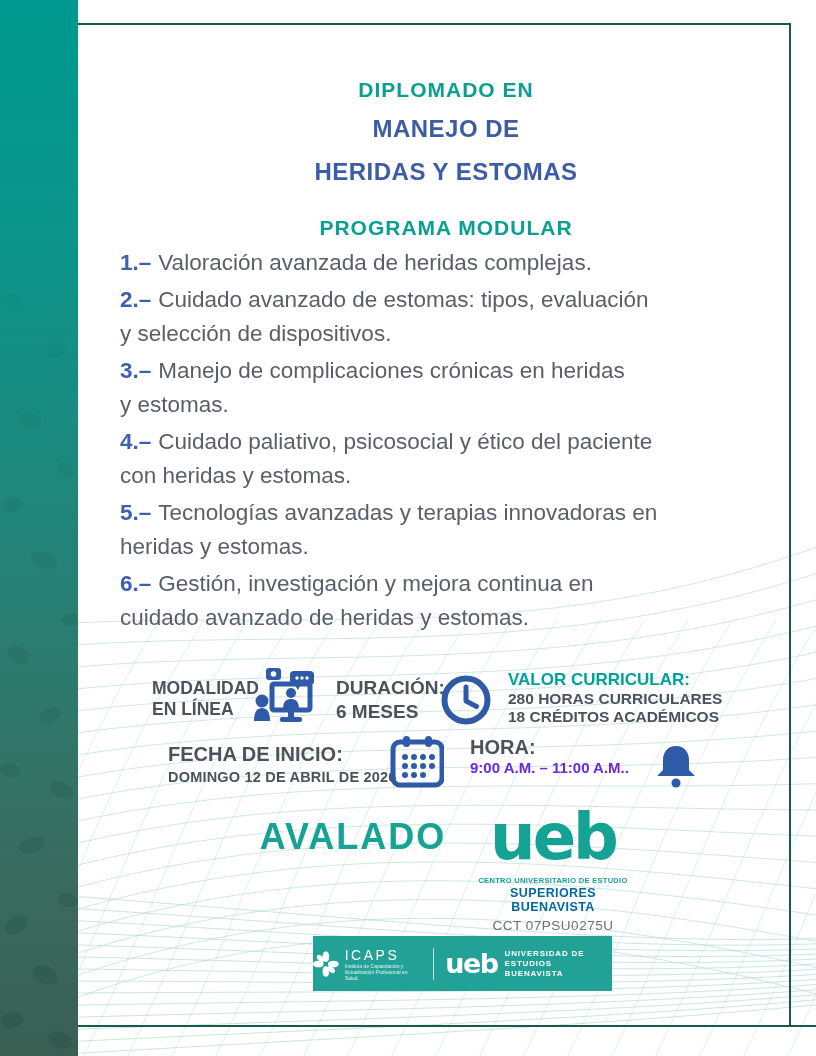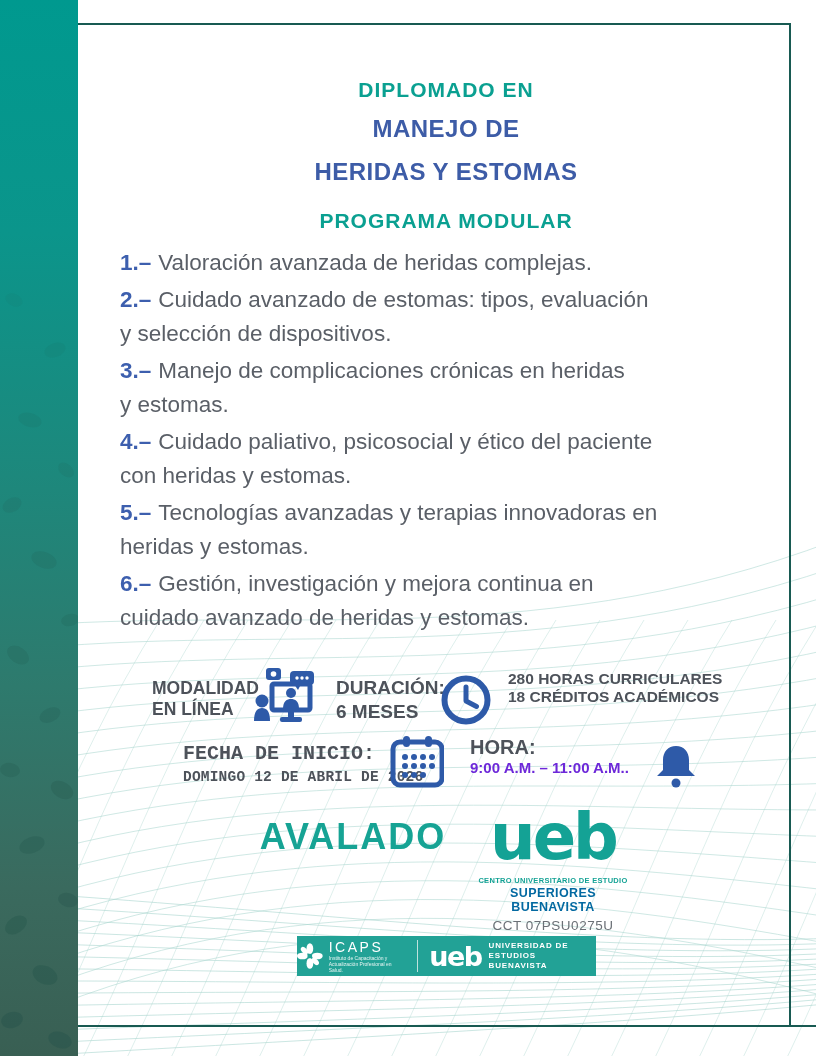--- a/index.html
+++ b/index.html
@@ -18,36 +18,36 @@
   .frame-top{position:absolute;left:78px;top:23px;width:712px;height:2px;background:#185a52;z-index:3;}
   .frame-right{position:absolute;left:789px;top:23px;width:2px;height:1004px;background:#185a52;z-index:3;}
   .frame-bottom{position:absolute;left:78px;top:1025px;width:738px;height:2px;background:#185a52;z-index:3;}
 
   .content{position:absolute;inset:0;z-index:1;}
 
   
   .header{position:absolute;left:78px;top:78px;width:736px;text-align:center;}
   .kicker{font-size:21px;font-weight:bold;letter-spacing:1px;color:#0aa091;}
   .title{font-size:24px;line-height:43px;font-weight:bold;letter-spacing:0.5px;color:#3d5ca7;margin-top:5px;}
-  .subtitle{font-size:21px;font-weight:bold;letter-spacing:1px;color:#0aa091;margin-top:16px;}
+  .subtitle{font-size:21px;font-weight:bold;letter-spacing:1px;color:#0aa091;margin-top:23px;}
 
   
   .modules{position:absolute;left:120px;top:246px;width:608px;}
   .module{margin:0 0 3px 0;font-size:22.5px;line-height:34px;color:#5a5f67;font-weight:500;}
   .module .num{color:#3d5fae;font-weight:bold;margin-right:7px;}
   .module .mtext{white-space:pre-line;}
 
   
   .lbl-strong{font-weight:bold;color:#4d525a;}
   .modality{position:absolute;left:152px;top:678px;font-size:17.5px;line-height:21px;}
   .duration{position:absolute;left:336px;top:676px;font-size:19px;line-height:24px;}
   .curricular{position:absolute;left:508px;top:670px;line-height:18px;}
   .curricular .ctitle{color:#00a39a;font-weight:bold;font-size:17px;line-height:20px;}
   .curricular .cline{font-size:15.5px;font-weight:bold;color:#4d525a;}
-  .startdate{position:absolute;left:183px;top:742px;font-family:Liberation Mono, monospace;}
+  .startdate{position:absolute;left:168px;top:742px;}
   .startdate .dlabel{font-size:20px;font-weight:bold;color:#4d525a;line-height:24px;}
   .startdate .dvalue{font-size:14.5px;font-weight:bold;color:#4d525a;letter-spacing:0.2px;margin-top:3px;}
   .hora{position:absolute;left:470px;top:736px;line-height:19px;}
   .hora .hlabel{font-size:20px;font-weight:bold;color:#4d525a;line-height:22px;}
   .hora .hline{font-size:15px;font-weight:bold;color:#6d28d9;}
 
   .icon{position:absolute;}
   .icon-modality{left:254px;top:668px;}
   .icon-clock{left:438px;top:672px;}
   .icon-calendar{left:390px;top:736px;}
@@ -56,21 +56,21 @@
   
   .avalado{position:absolute;left:253px;top:816px;width:200px;text-align:center;
     font-size:36px;line-height:42px;font-weight:bold;letter-spacing:2px;color:#16a394;}
   .ueb-big{position:absolute;left:476px;top:806px;width:154px;text-align:center;}
   .ueb-big .logo{font-family:"DejaVu Sans",sans-serif;font-size:64px;line-height:62px;font-weight:bold;letter-spacing:-3px;color:#14a295;}
   .ueb-big .org1{font-size:7.5px;font-weight:bold;letter-spacing:0.3px;color:#14a295;margin-top:8px;}
   .ueb-big .org2{font-size:12.5px;font-weight:bold;letter-spacing:0.4px;color:#0369a1;margin-top:1px;}
   .ueb-big .cct{font-size:13.5px;color:#6b7076;margin-top:4px;letter-spacing:0.5px;}
 
   
-  .footerbar{position:absolute;left:297px;top:936px;width:299px;height:40px;background:#22a296;
+  .footerbar{position:absolute;left:313px;top:936px;width:299px;height:55px;background:#22a296;
     display:flex;align-items:center;justify-content:center;gap:11px;}
   .icaps{display:flex;align-items:center;gap:6px;}
   .icaps-texts{display:flex;flex-direction:column;}
   .icaps-name{font-size:14px;letter-spacing:2.5px;color:#fff;font-weight:500;}
   .icaps-sub{font-size:5px;color:#e8f5f3;line-height:6px;}
   .fdivider{width:1px;height:32px;background:#bfe2dd;}
   .ueb-small{display:flex;align-items:center;gap:7px;}
   .ueb-small .wlogo{font-family:"DejaVu Sans",sans-serif;font-size:27px;font-weight:bold;letter-spacing:-1.5px;color:#fff;line-height:27px;}
   .ueb-small .wtexts{display:flex;flex-direction:column;}
   .ueb-small .wline{font-size:8px;font-weight:bold;letter-spacing:0.8px;color:#fff;line-height:10px;}
@@ -217,20 +217,21 @@
       <div>DURACIÓN:</div>
       <div>6 MESES</div>
     </div>
 
     <svg class="icon icon-clock" width="56" height="56" viewBox="0 0 56 56">
       <circle cx="28" cy="28" r="21.5" fill="none" stroke="#2e5aa8" stroke-width="6"></circle>
       <path d="M28 15 L28 29 L38.5 34.5" fill="none" stroke="#2e5aa8" stroke-width="5" stroke-linecap="round" stroke-linejoin="round"></path>
     </svg>
 
     <div class="curricular">
+      <div class="ctitle">VALOR CURRICULAR:</div>
       <div class="cline">280 HORAS CURRICULARES</div>
       <div class="cline">18 CRÉDITOS ACADÉMICOS</div>
     </div>
 
     <div class="startdate">
       <div class="dlabel">FECHA DE INICIO:</div>
       <div class="dvalue">DOMINGO 12 DE ABRIL DE 2026</div>
     </div>
 
     <svg class="icon icon-calendar" width="54" height="52" viewBox="0 0 54 52">

